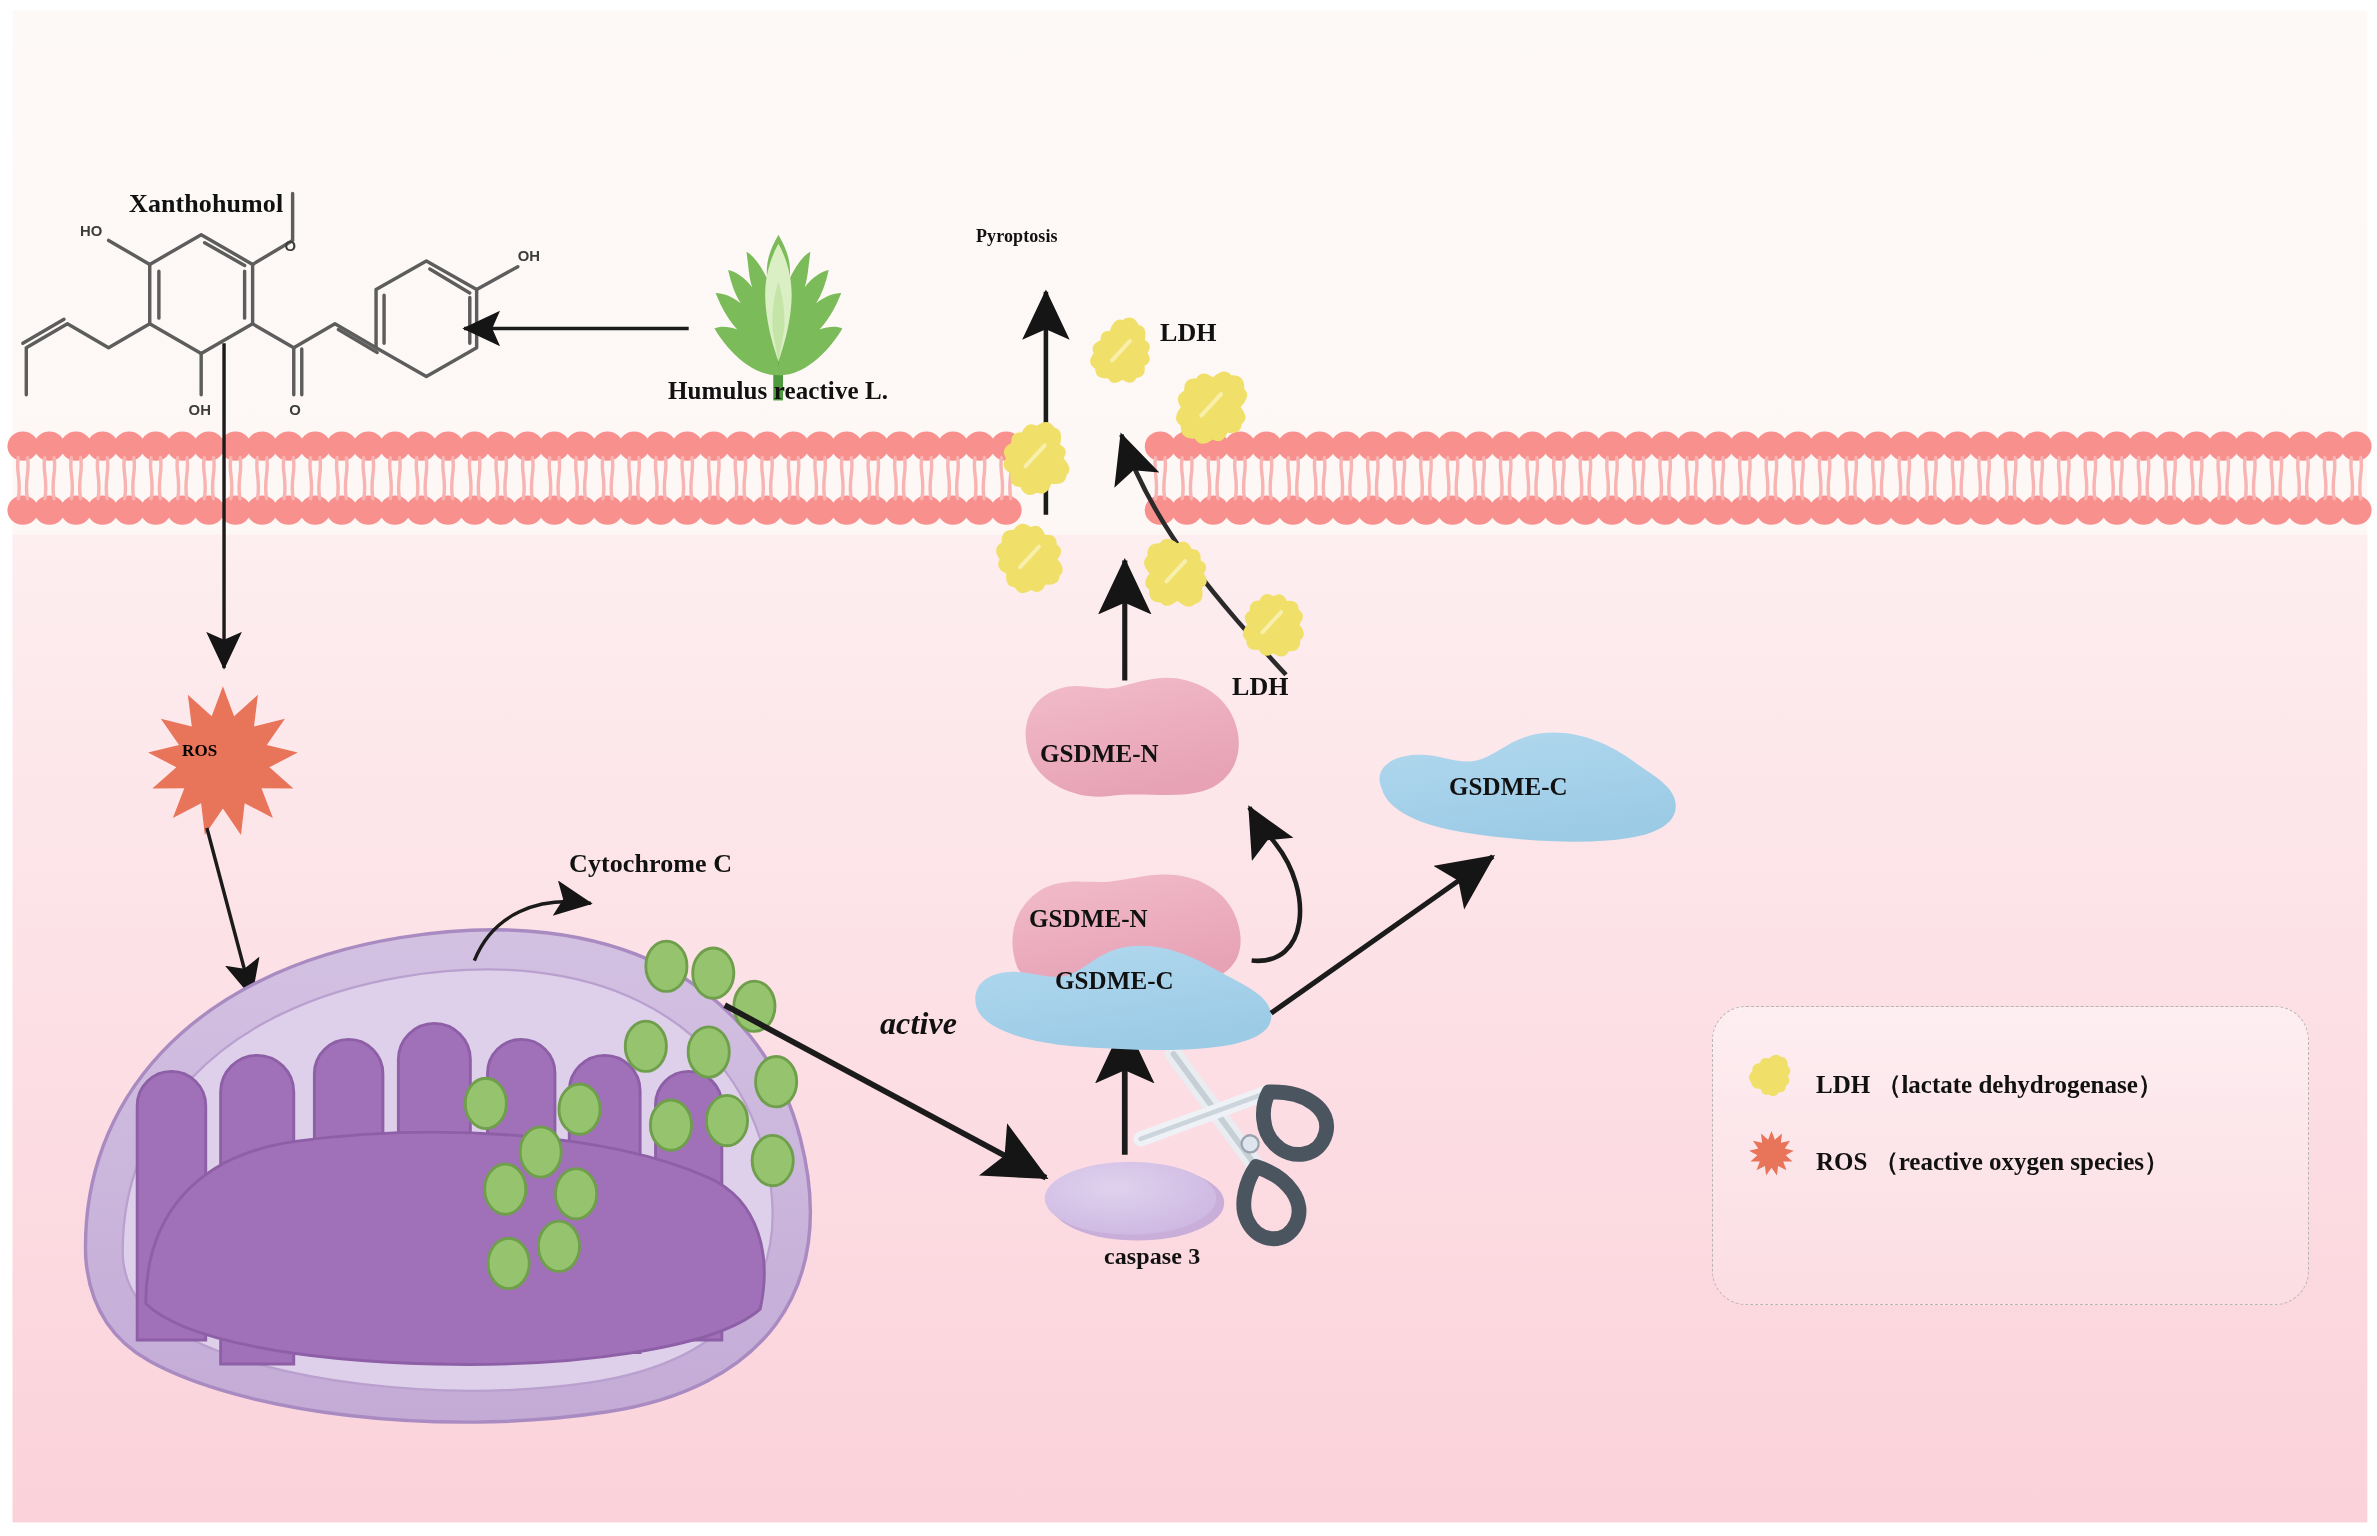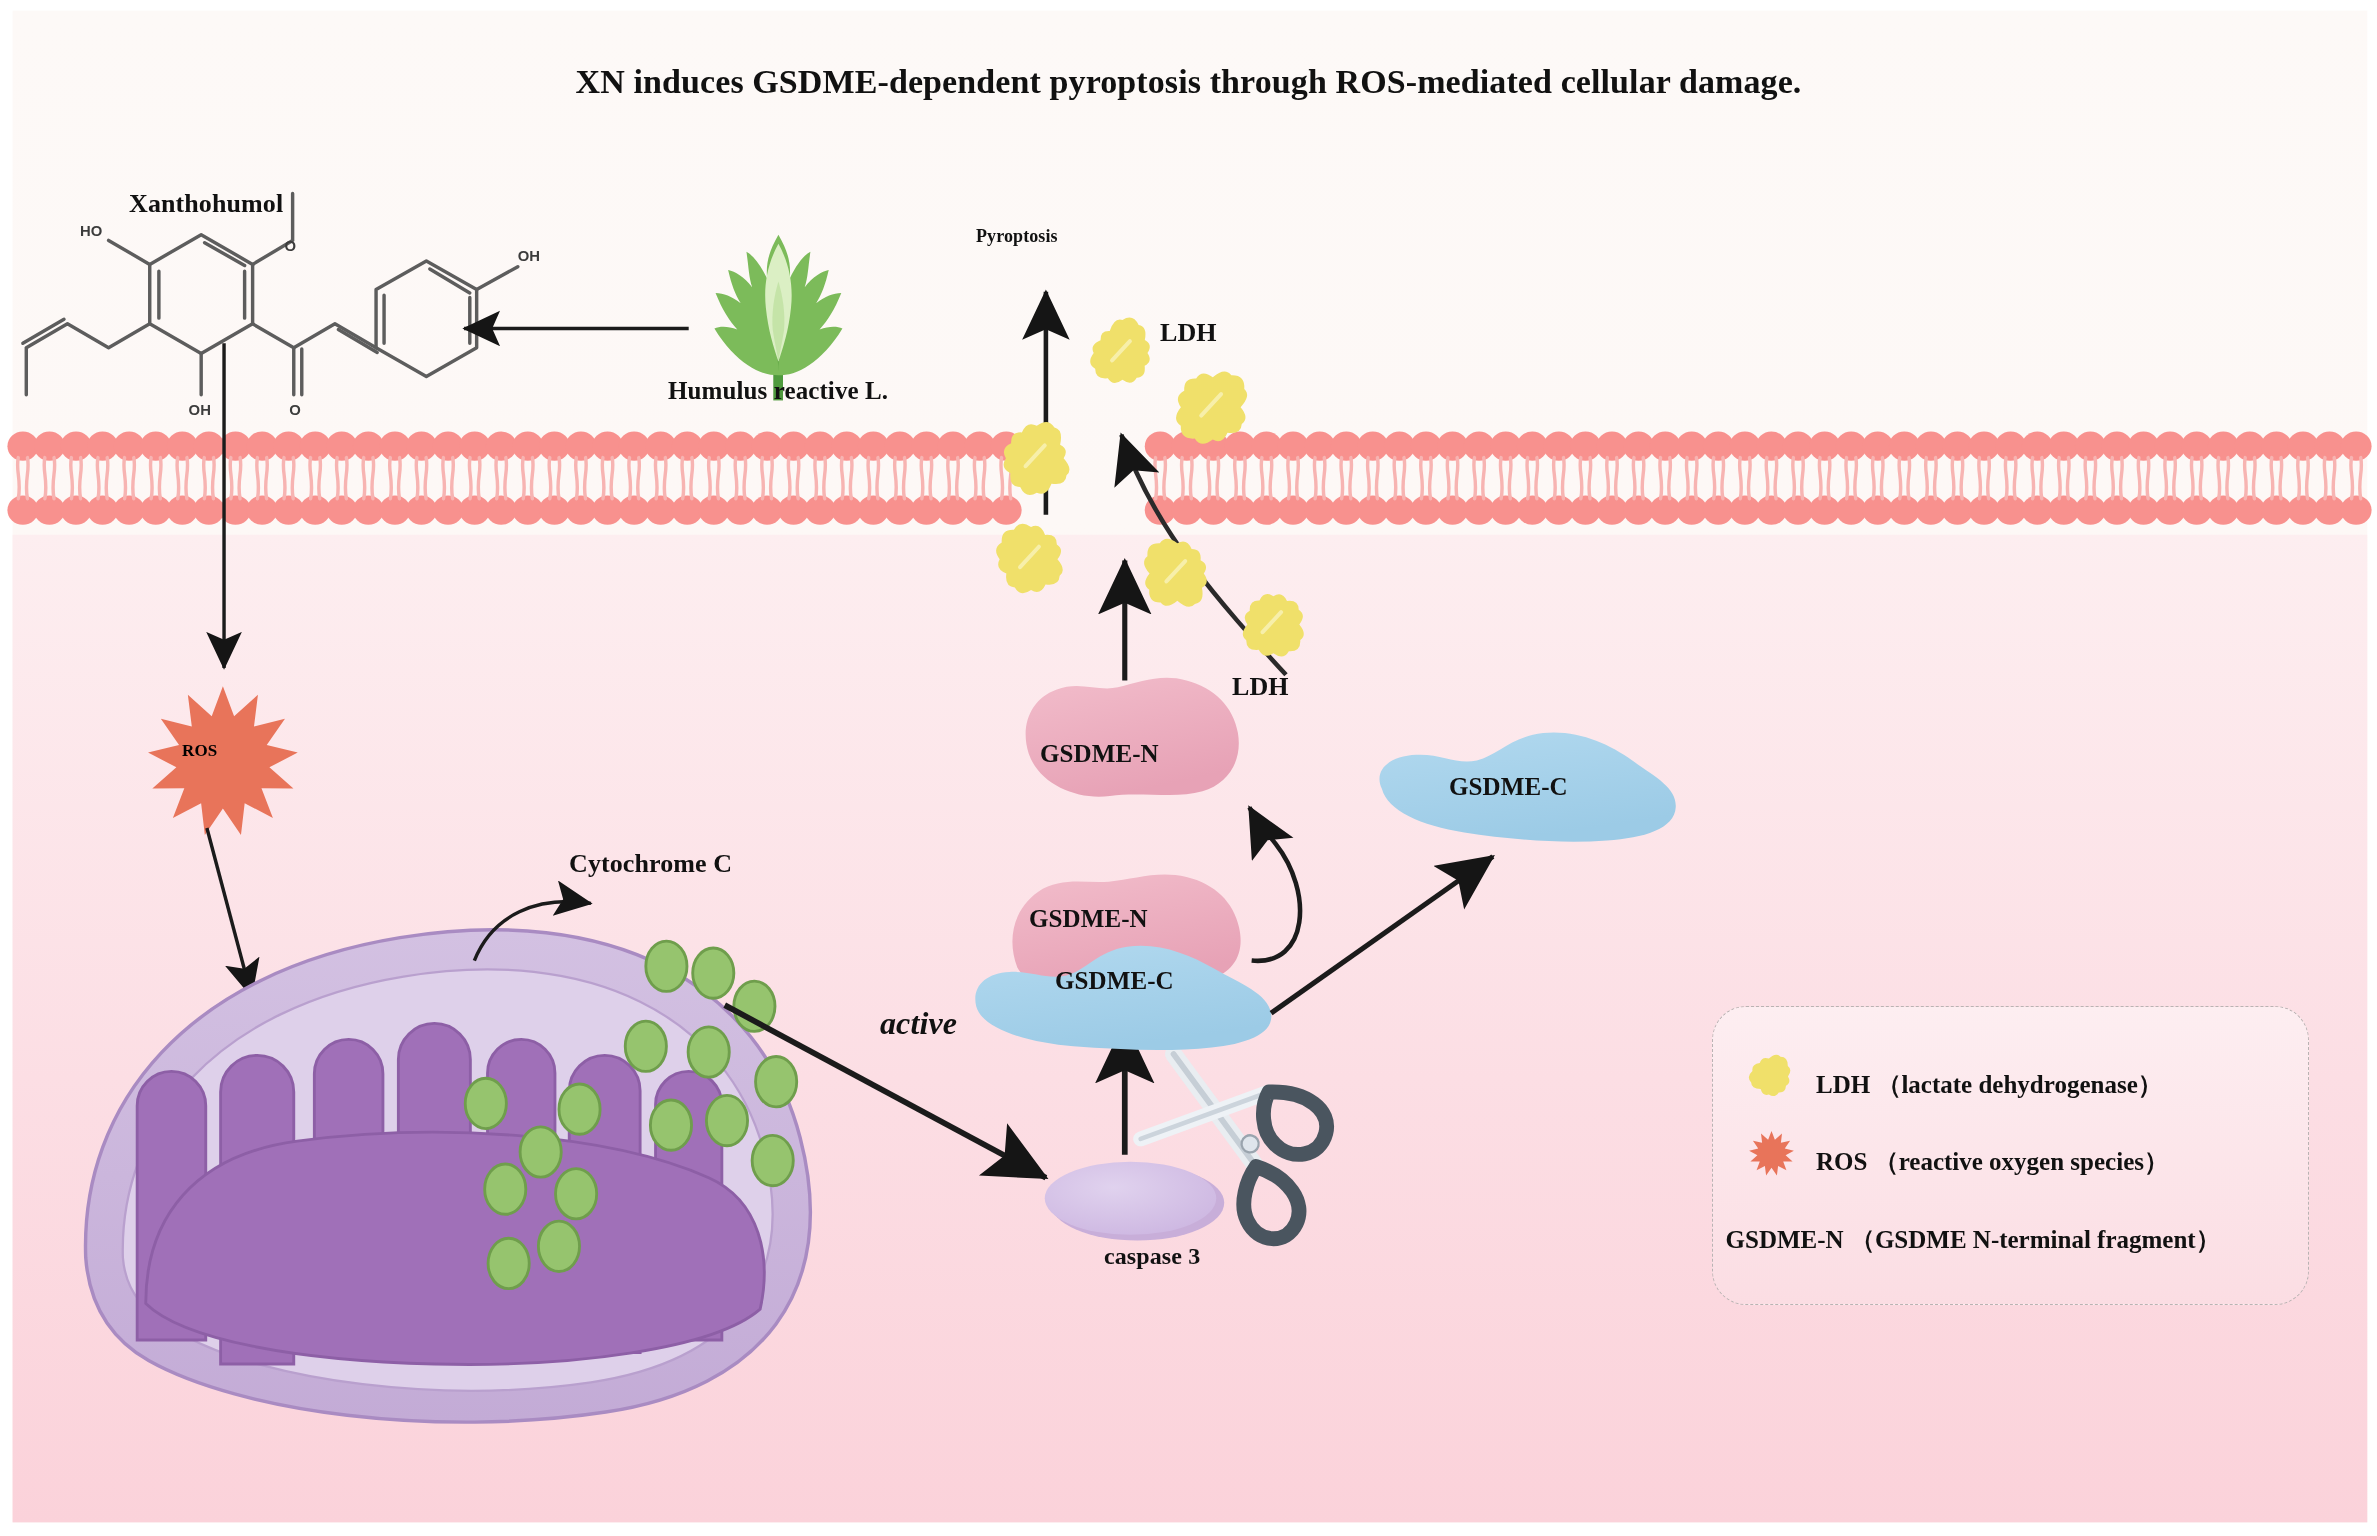--- a/index.html
+++ b/index.html
@@ -622,21 +622,20 @@
         <path d="M1850.2,978.0 Q1866.6,996.8 1854.1,1006.9 Q1853.1,1025.4 1829.4,1021.9 Q1820.5,1041.5 1804.0,1031.7 Q1785.6,1044.8 1775.7,1027.1 Q1757.5,1026.1 1760.8,1002.9 Q1740.3,994.2 1749.1,978.0 Q1735.0,958.7 1752.7,948.4 Q1751.1,925.0 1774.0,926.1 Q1784.5,907.6 1804.0,921.6 Q1820.0,913.6 1828.6,935.3 Q1849.3,933.3 1849.1,951.9 Q1863.4,961.1 1850.2,978.0Z" fill="#f0e06a"></path>
         <path d="M1784.75,991.75 L1817.75,956" stroke="#f7efaa" stroke-width="7" stroke-linecap="round" fill="none"></path>
         <path d="M2106.2,1003.0 Q2118.1,1019.2 2103.1,1027.9 Q2108.0,1053.7 2090.7,1056.1 Q2079.9,1068.4 2060.0,1050.5 Q2041.0,1066.7 2030.8,1053.6 Q2009.1,1054.3 2010.9,1031.4 Q1996.4,1021.4 2011.3,1003.0 Q1994.3,983.3 2007.6,972.7 Q2006.0,948.8 2029.3,949.8 Q2040.0,933.9 2060.0,950.0 Q2076.2,940.4 2084.9,959.8 Q2102.6,959.7 2100.6,979.6 Q2116.4,987.8 2106.2,1003.0Z" fill="#f0e06a"></path>
         <path d="M2040.75,1016.75 L2073.75,981" stroke="#f7efaa" stroke-width="7" stroke-linecap="round" fill="none"></path>
         <path d="M2273.4,1092.0 Q2288.1,1109.7 2275.1,1119.2 Q2276.3,1140.2 2255.1,1138.9 Q2245.6,1155.3 2228.0,1142.5 Q2211.4,1153.6 2202.4,1136.3 Q2180.5,1138.6 2180.5,1119.4 Q2167.6,1109.8 2182.5,1092.0 Q2171.6,1076.5 2186.7,1068.2 Q2185.4,1049.2 2203.7,1049.9 Q2212.2,1032.5 2228.0,1042.6 Q2243.4,1033.1 2251.8,1050.9 Q2272.3,1048.6 2272.4,1066.3 Q2286.4,1075.3 2273.4,1092.0Z" fill="#f0e06a"></path>
         <path d="M2209.1,1105.5 L2241.5,1070.4" stroke="#f7efaa" stroke-width="7" stroke-linecap="round" fill="none"></path>
       </g>
 
   </svg>
 
-  <div class="lbl" id="title">XN induces GSDME-dependent pyroptosis through ROS-mediated cellular damage.</div>
   <div class="lbl" id="lbl-xanth">Xanthohumol</div>
   <div class="lbl" id="lbl-humulus">Humulus reactive L.</div>
   <div class="lbl" id="lbl-pyroptosis">Pyroptosis</div>
   <div class="lbl" id="lbl-ldh-top">LDH</div>
   <div class="lbl" id="lbl-ldh-mid">LDH</div>
   <div class="lbl" id="lbl-cytc">Cytochrome C</div>
   <div class="lbl" id="lbl-active">active</div>
   <div class="lbl" id="lbl-caspase">caspase 3</div>
   <div class="lbl" id="lbl-ros">ROS</div>
   <div class="lbl" id="lbl-gn-top">GSDME-N</div>
@@ -646,17 +645,16 @@
 
   <div id="legend">
     <svg class="leg-ico" id="leg-i0" viewBox="0 0 100 100">
       <path id="legLdh" d="M83.6,50.0 Q91.0,62.3 79.5,68.9 Q78.8,83.4 64.8,82.4 Q56.2,95.0 44.7,86.8 Q32.2,90.5 27.8,75.6 Q8.6,74.5 8.5,62.2 Q-2.3,50.5 11.1,38.6 Q9.1,24.6 26.0,22.3 Q31.0,8.2 44.7,13.4 Q58.6,-0.1 68.5,9.5 Q83.6,9.8 83.3,28.6 Q93.5,36.1 83.6,50.0Z" fill="#f0e06a"></path>
     </svg>
     <svg class="leg-ico" id="leg-i1" viewBox="0 0 100 100">
       <path id="legRos" d="M50.0,4.0 L56.9,21.8 L71.4,9.3 L69.2,28.3 L87.9,23.9 L77.1,39.7 L95.7,44.5 L78.8,53.5 L93.0,66.3 L73.9,66.5 L80.5,84.4 L63.5,75.7 L61.0,94.7 L50.0,79.0 L39.0,94.7 L36.5,75.7 L19.5,84.4 L26.1,66.5 L7.0,66.3 L21.2,53.5 L4.3,44.5 L22.9,39.7 L12.1,23.9 L30.8,28.3 L28.6,9.3 L43.1,21.8 Z" fill="#e8745a"></path>
     </svg>
     <div class="leg-row" id="leg-r0">LDH （lactate dehydrogenase）</div>
     <div class="leg-row" id="leg-r1">ROS （reactive oxygen species）</div>
-    <div class="leg-row" id="leg-r2">GSDME-N （GSDME N-terminal fragment）</div>
   </div>
 
 </div>
 
 
 </body></html>

